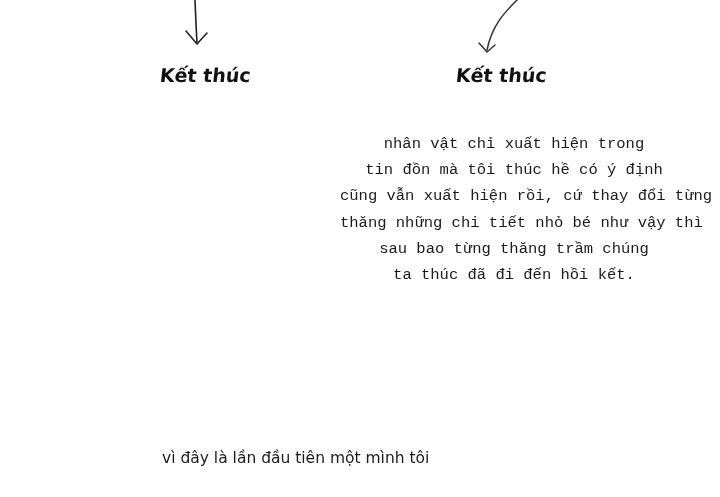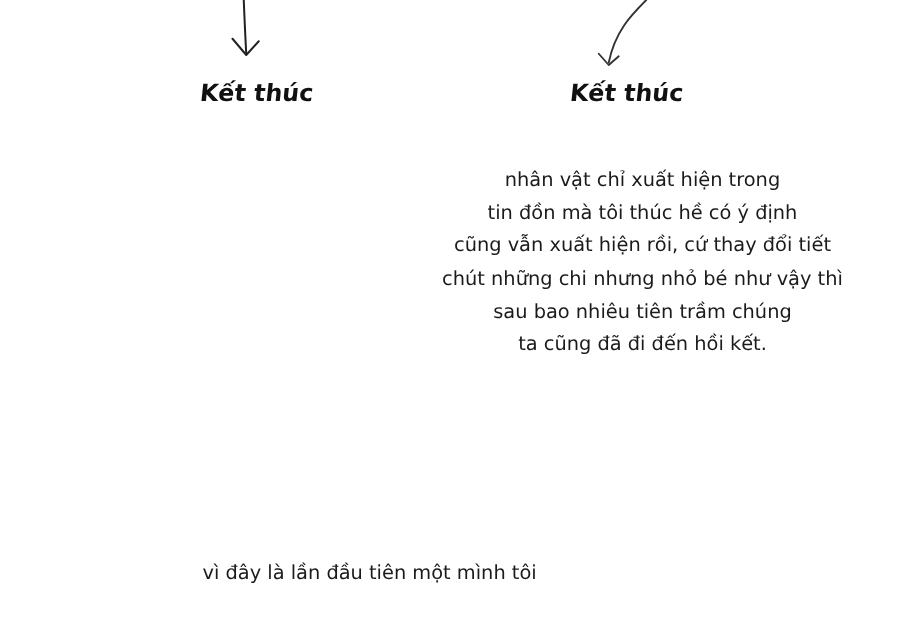--- a/index.html
+++ b/index.html
@@ -22,21 +22,21 @@
       transform: skewX(-6deg);
     }
     .paragraph {
       position: absolute;
       text-align: center;
       font-family: "DejaVu Sans", sans-serif;
       font-size: 15.5px;
       line-height: 26.2px;
       color: #1b1b1b;
     }
-    .paragraph .line { display: block; white-space: nowrap; }
+    .paragraph .line { display: block; white-space: nowrap; font-family: Liberation Mono, monospace; }
     .bottom-line {
       position: absolute;
       font-family: "DejaVu Sans", sans-serif;
       font-size: 15.5px;
       color: #1b1b1b;
       white-space: nowrap;
       text-align: right;
     }
   </style>
 </head>
@@ -52,19 +52,19 @@
 <svg class="arrow" style="left:470px; top:0px;" width="60" height="60" viewBox="0 0 60 60">
   <path d="M47 0 C35 12, 22 25, 17 50" stroke="#333" stroke-width="1.5" fill="none" stroke-linecap="round"></path>
   <path d="M9 43 L17 52 L25 45" stroke="#333" stroke-width="1.5" fill="none" stroke-linecap="round" stroke-linejoin="round"></path>
 </svg>
 
 <div class="label-end" style="left:456px; top:64px;">Kết thúc</div>
 
 <div class="paragraph" style="left:340px; top:131px; width:348px;">
   <span class="line">nhân vật chỉ xuất hiện trong</span>
   <span class="line">tin đồn mà tôi thúc hề có ý định</span>
-  <span class="line">cũng vẫn xuất hiện rồi, cứ thay đổi tiết</span>
-  <span class="line">chút những chi nhưng nhỏ bé như vậy thì</span>
-  <span class="line">sau bao nhiêu tiên trầm chúng</span>
-  <span class="line">ta cũng đã đi đến hồi kết.</span>
+  <span class="line">cũng vẫn xuất hiện rồi, cứ thay đổi từng</span>
+  <span class="line">thăng những chi tiết nhỏ bé như vậy thì</span>
+  <span class="line">sau bao từng thăng trầm chúng</span>
+  <span class="line">ta thúc đã đi đến hồi kết.</span>
 </div>
 
 <div class="bottom-line" style="left:162px; top:449px;">vì đây là lần đầu tiên một mình tôi</div>
 
 </body></html>

